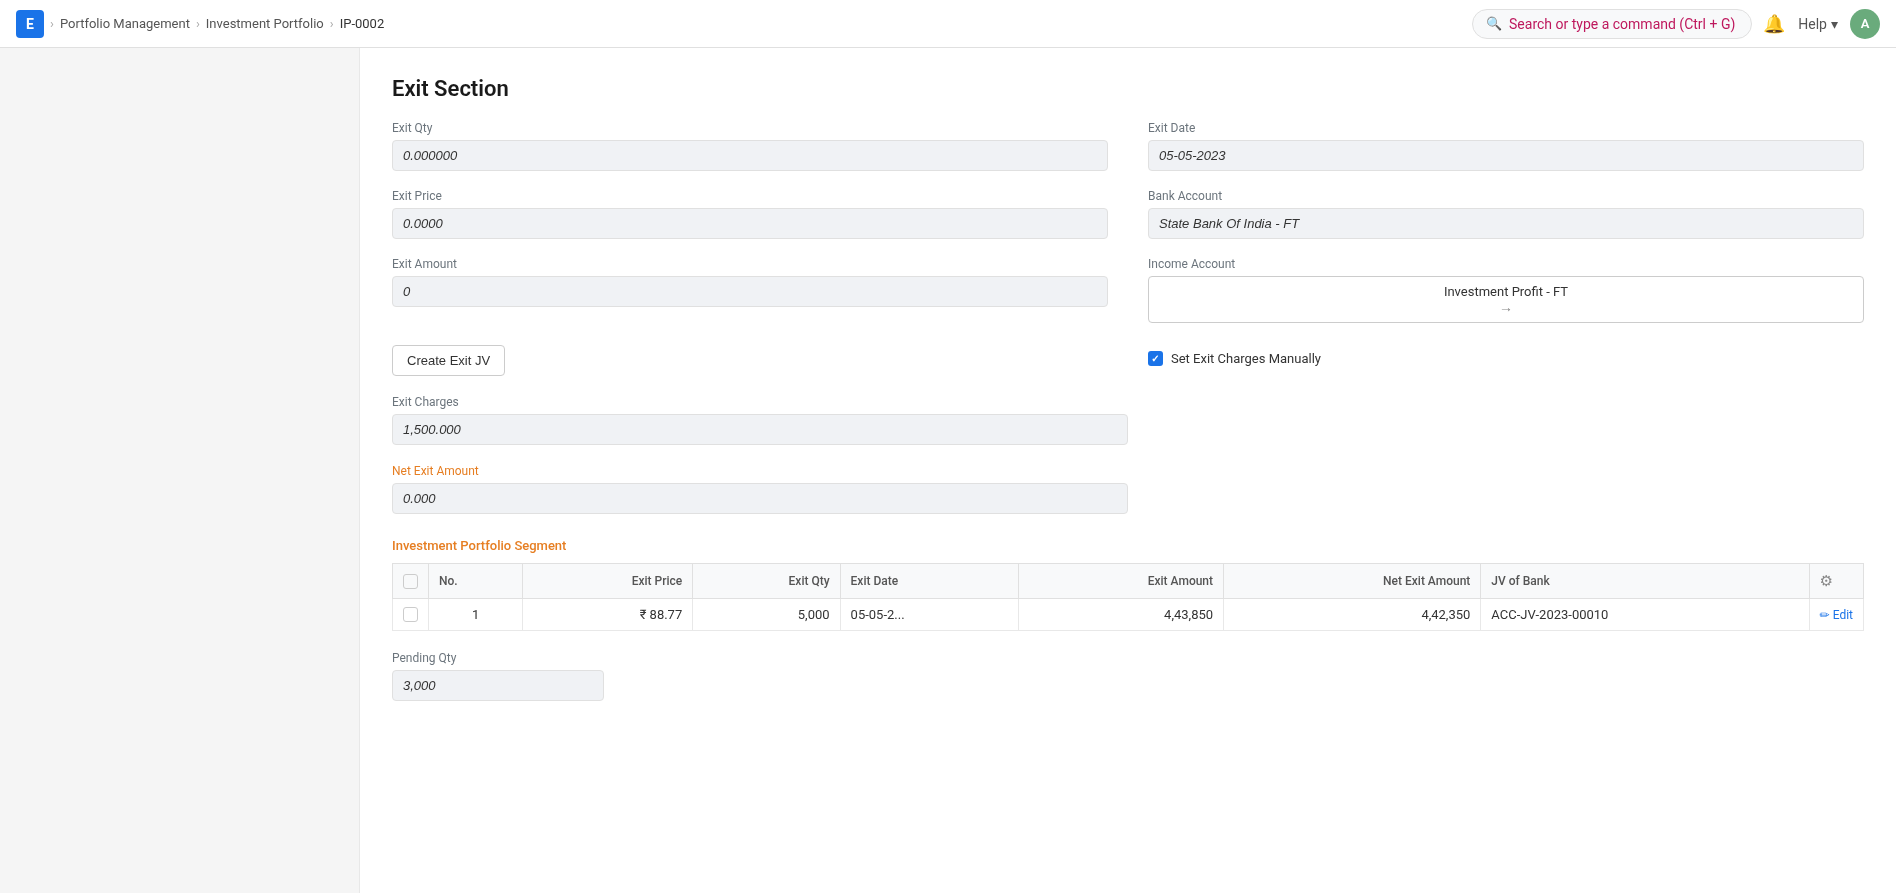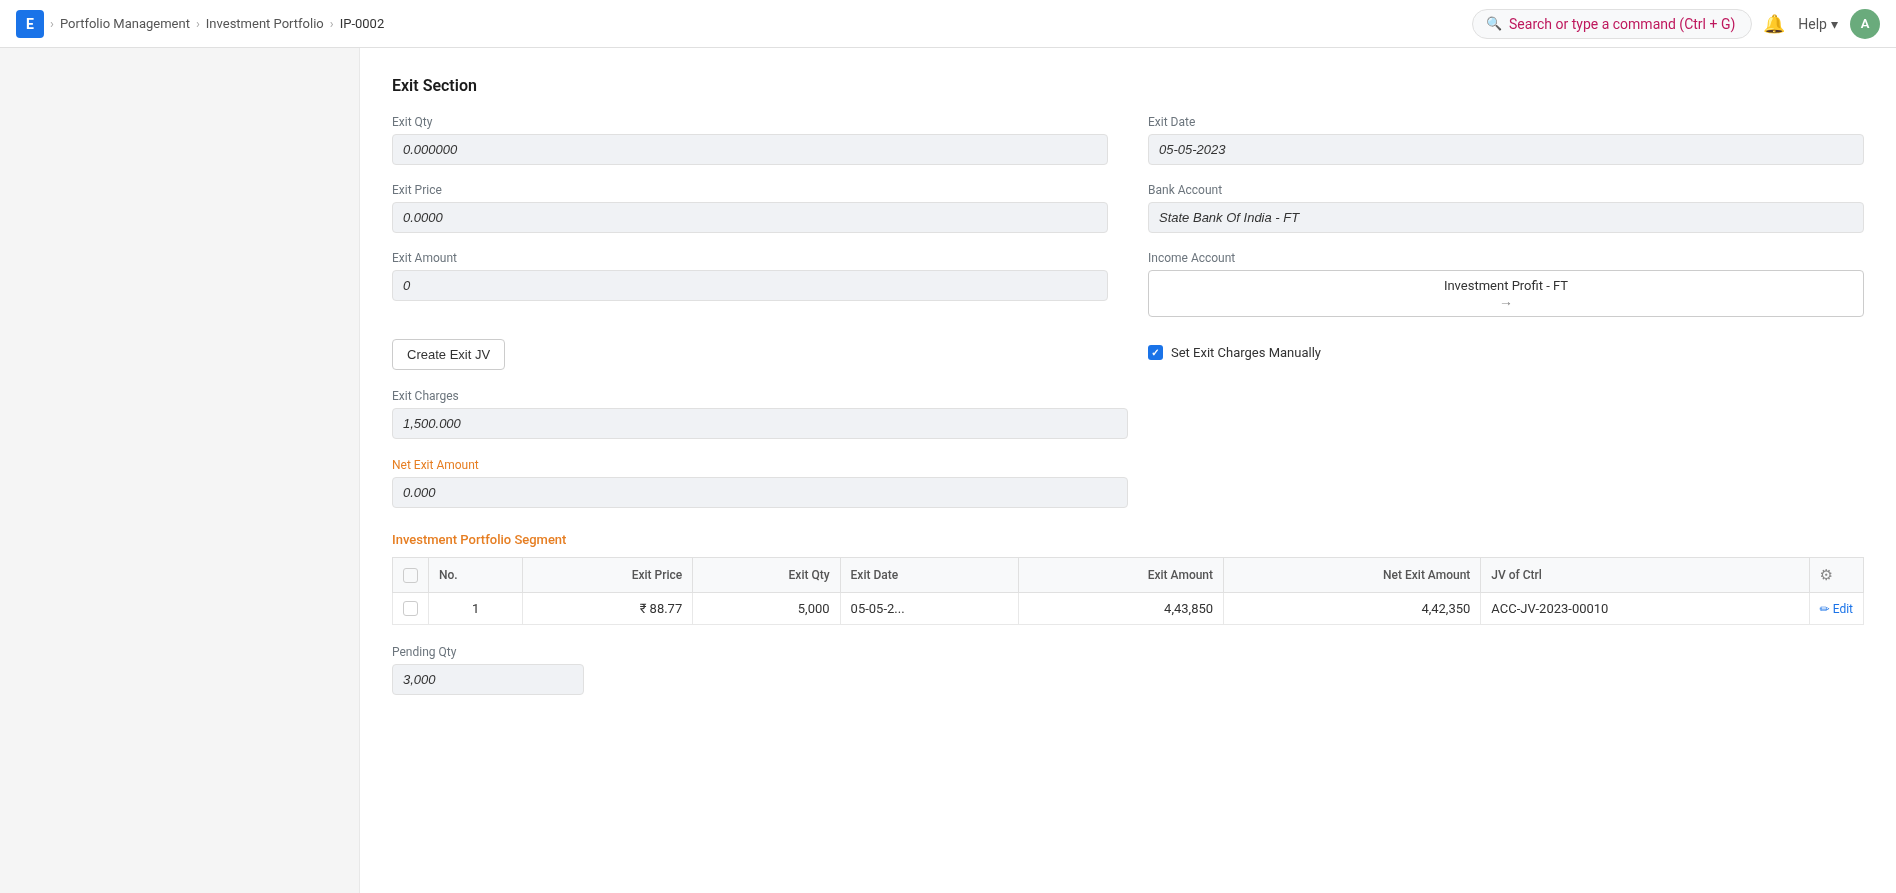--- a/index.html
+++ b/index.html
@@ -35,21 +35,21 @@
       background: #6aab7c; display: flex; align-items: center; justify-content: center;
       color: #fff; font-size: 13px; font-weight: 600;
     }
 
     
     .main-wrapper { margin-top: 48px; display: flex; min-height: calc(100vh - 48px); }
     .sidebar { width: 360px; background: #f5f5f5; border-right: 1px solid #e8e8e8; flex-shrink: 0; }
     .content { flex: 1; padding: 28px 32px; background: #fff; }
 
     
-    .section-title { font-size: 16px; font-weight: 600; color: #1a1a1a; margin-bottom: 20px; }
+    .section-title { font-size: 22px; font-weight: 600; color: #1a1a1a; margin-bottom: 20px; }
     .form-grid { display: grid; grid-template-columns: 1fr 1fr; gap: 18px 40px; margin-bottom: 18px; }
     .form-group { display: flex; flex-direction: column; gap: 5px; }
     .form-label { font-size: 12px; color: #6c757d; }
     .form-label.orange { color: #e67e22; }
     .form-input {
       background: #f0f2f5; border: 1px solid #e0e0e0; border-radius: 4px;
       padding: 7px 10px; font-size: 13px; color: #333; outline: none;
       width: 100%;
       font-style: italic;
     }
@@ -88,21 +88,21 @@
     }
     .data-table td.right { text-align: right; }
     .data-table td.center { text-align: center; }
     .gear-btn { background: none; border: none; cursor: pointer; color: #888; font-size: 15px; }
     .edit-link { color: #1a73e8; cursor: pointer; font-size: 12px; display: flex; align-items: center; gap: 3px; }
     .checkbox-cell { width: 20px; }
     .checkbox-empty { width: 15px; height: 15px; border: 1px solid #ccc; border-radius: 3px; }
 
     .pending-section { margin-top: 20px; }
     .pending-label { font-size: 12px; color: #6c757d; margin-bottom: 5px; }
-    .pending-value { background: #f0f2f5; border: 1px solid #e0e0e0; border-radius: 4px; padding: 7px 10px; font-size: 13px; color: #333; width: 192px; }
+    .pending-value { background: #f0f2f5; border: 1px solid #e0e0e0; border-radius: 4px; padding: 7px 10px; font-size: 13px; color: #333; width: 212px; }
   </style>
 </head>
 <body>
 
 <div class="topnav">
   <div class="topnav-left">
     <div class="app-icon">E</div>
     <span class="breadcrumb-sep">›</span>
     <span class="breadcrumb-item">Portfolio Management</span>
     <span class="breadcrumb-sep">›</span>
@@ -195,21 +195,21 @@
           <tr>
             <th style="width:36px;">
               <div class="checkbox-empty"></div>
             </th>
             <th>No.</th>
             <th class="right">Exit Price</th>
             <th class="right">Exit Qty</th>
             <th>Exit Date</th>
             <th class="right">Exit Amount</th>
             <th class="right">Net Exit Amount</th>
-            <th>JV of Ctrl</th>
+            <th>JV of Bank</th>
             <th style="width:36px;">
               <button class="gear-btn">⚙</button>
             </th>
           </tr>
         </thead>
         <tbody>
           <tr>
             <td class="checkbox-cell center">
               <div class="checkbox-empty"></div>
             </td>

